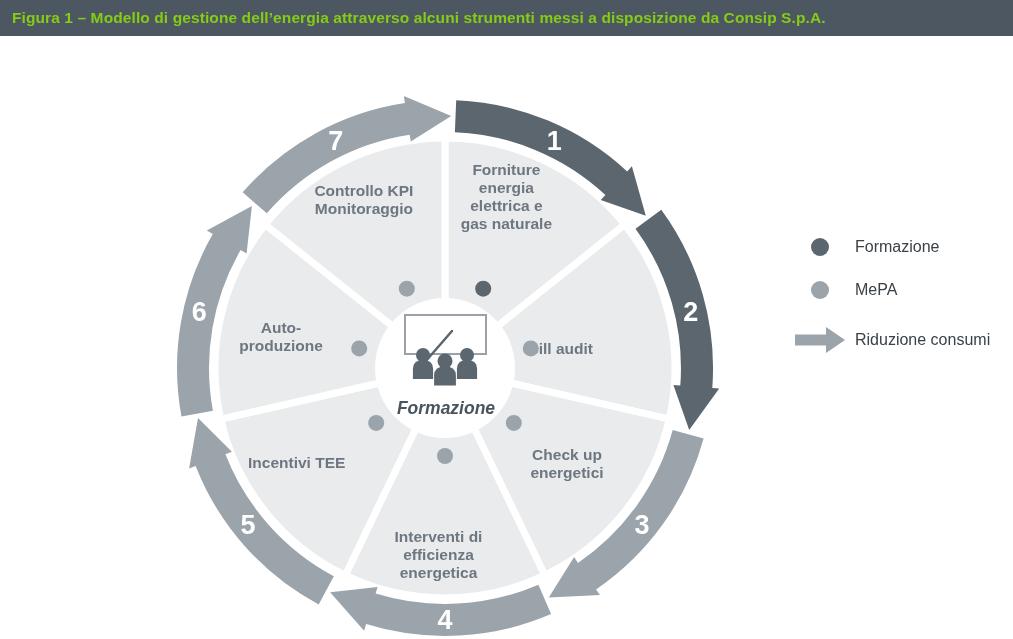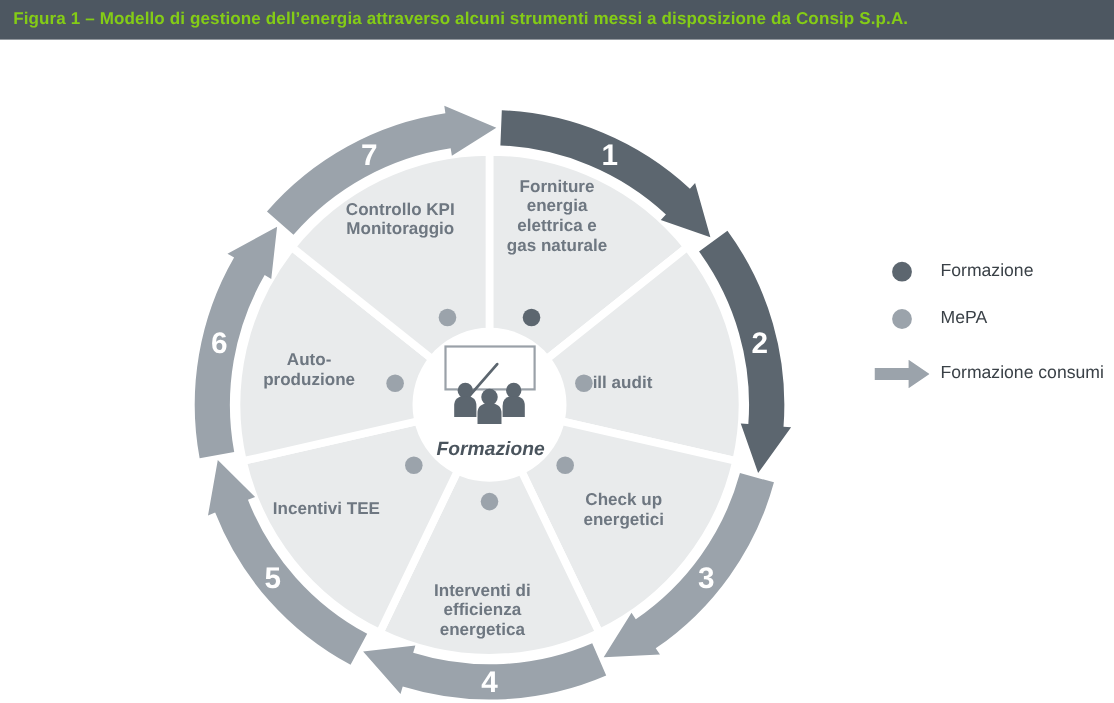--- a/index.html
+++ b/index.html
@@ -104,17 +104,17 @@
           <span class="dot gray"></span>
         </span>
       <span class="legend-label">MePA</span>
     </div>
     <div class="legend-item">
       <span class="legend-icon">
         <svg width="50" height="26" viewBox="0 0 50 26">
           <path d="M0 7.5 H31 V0 L50 13 L31 26 V18.5 H0 Z" style="fill:var(--gray)"></path>
         </svg>
       </span>
-      <span class="legend-label">Formazione consumi</span>
+      <span class="legend-label">Riduzione consumi</span>
     </div>
   </div>
 
 </div>
 
 </body></html>

